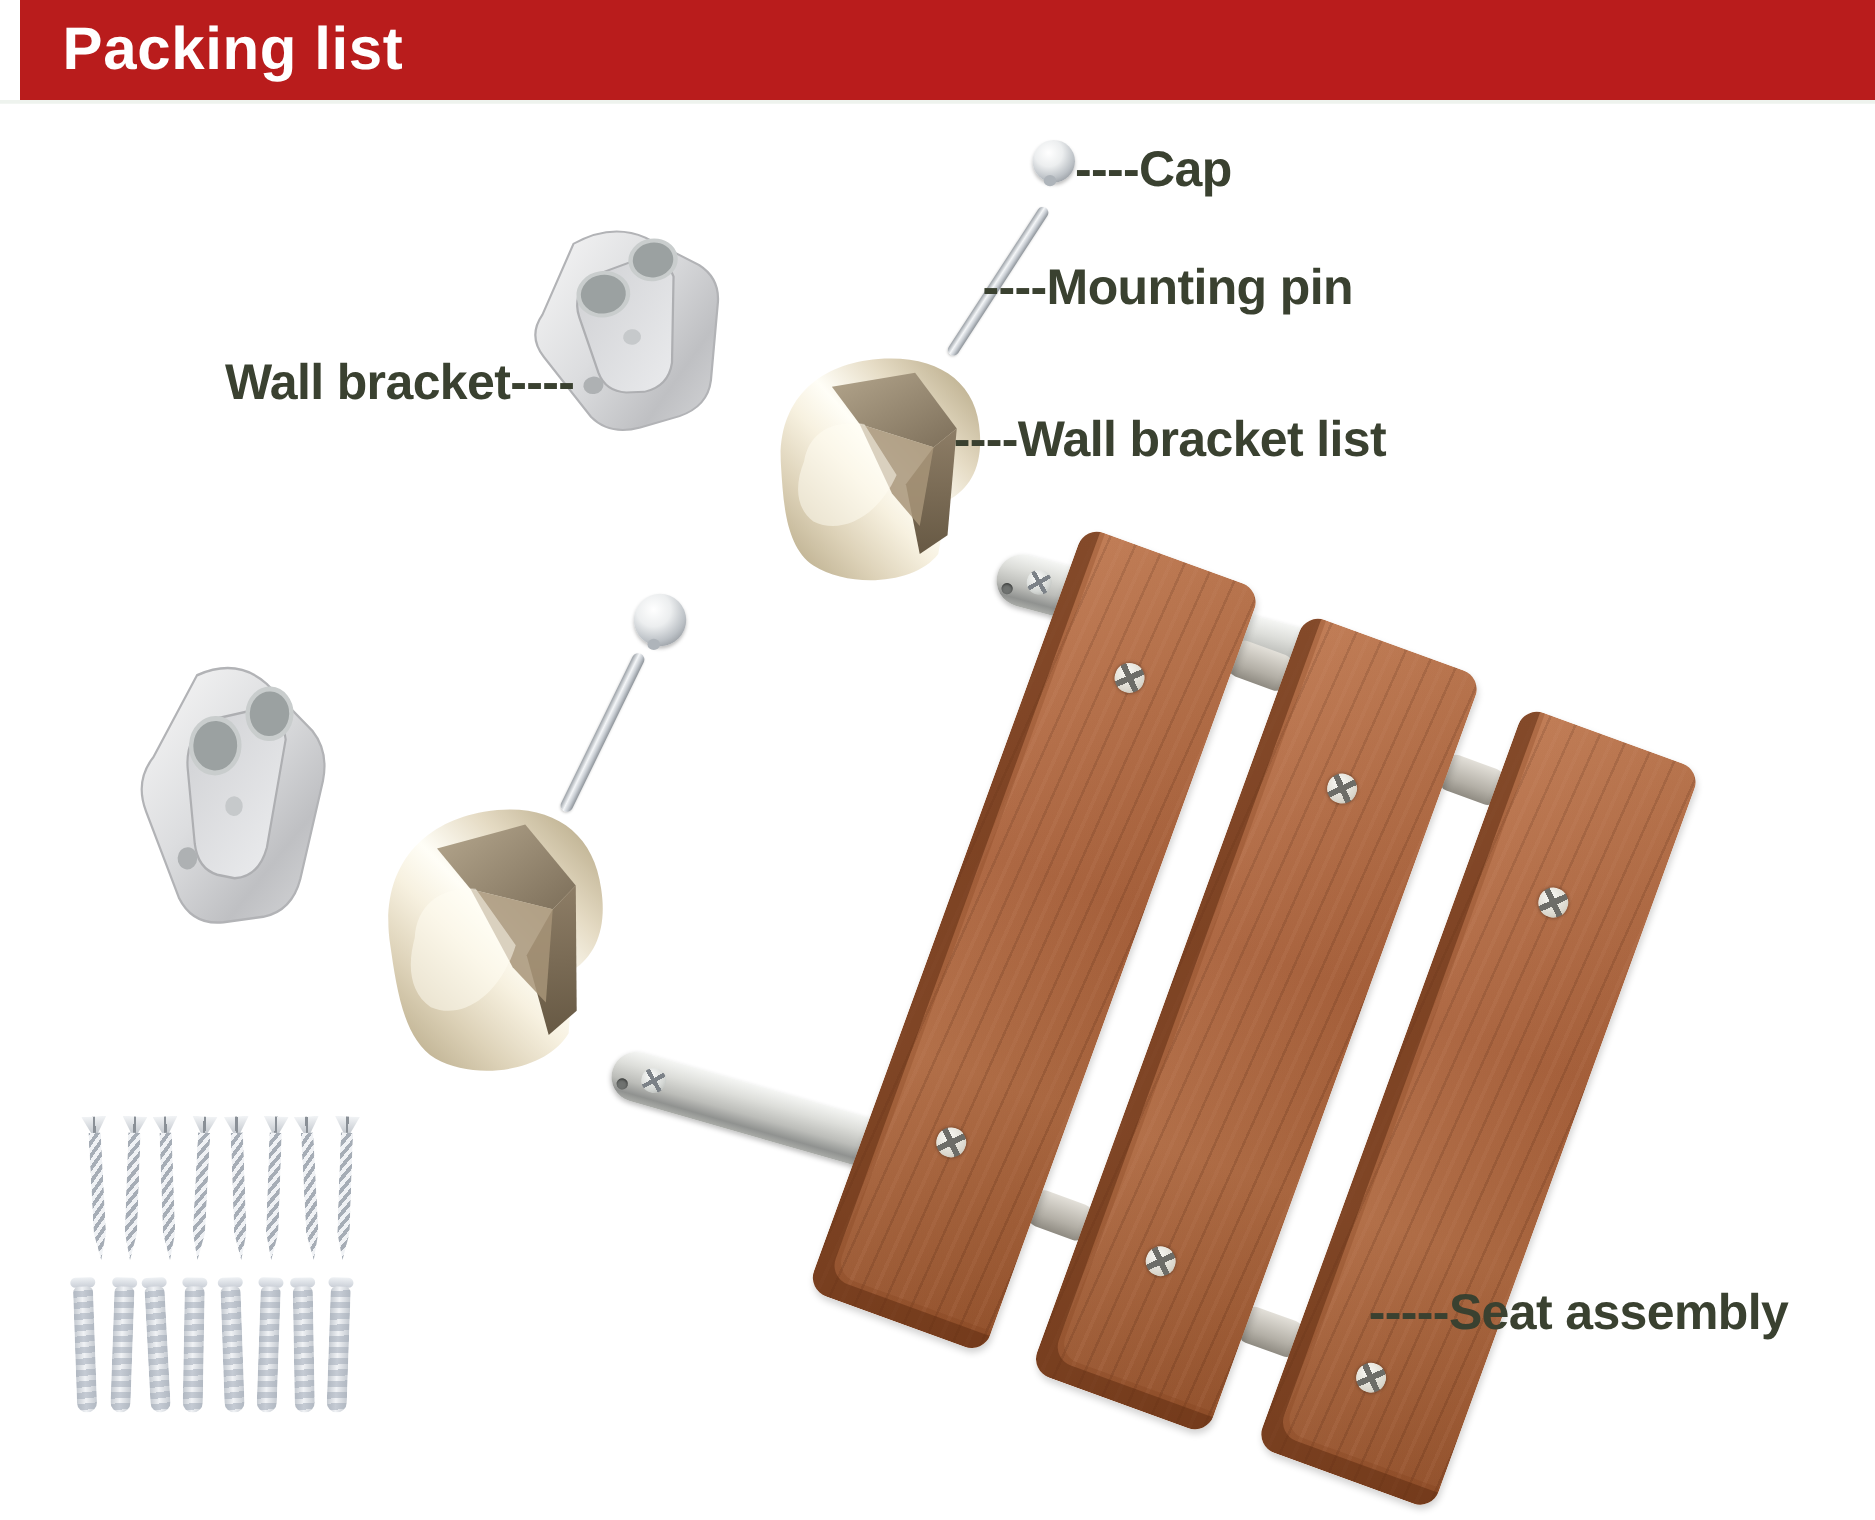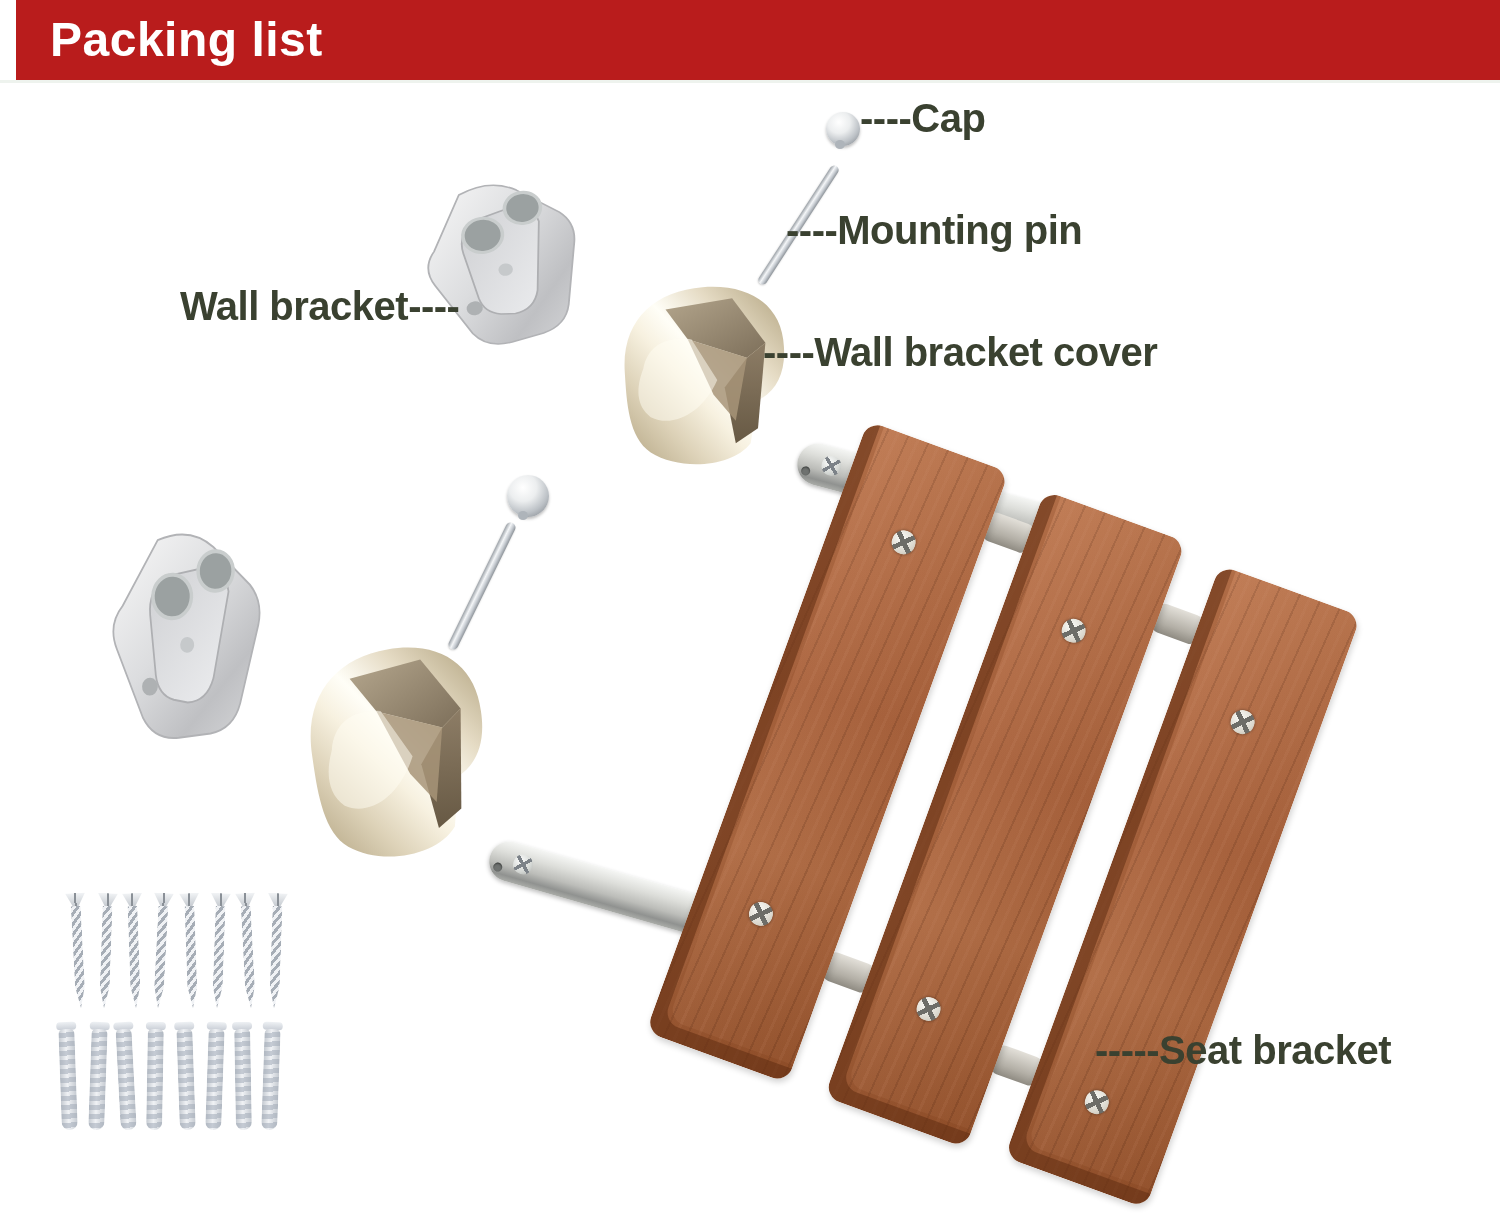--- a/index.html
+++ b/index.html
@@ -15,21 +15,21 @@
   .banner .title{
     position:absolute;left:34px;top:0;line-height:80px;
     font-size:48px;font-weight:700;color:#ffffff;letter-spacing:0.5px;
   }
   .banner-edge{position:absolute;left:0;top:80px;width:1500px;height:3px;background:#eef3ee;z-index:6;}
   
   .lbl{
     position:absolute;z-index:7;font-size:40px;font-weight:700;
     color:#3a4130;letter-spacing:-0.5px;white-space:nowrap;
   }
-  #lbl-cap{left:860px;top:96px;}
+  #lbl-cap{left:860px;top:114px;}
   #lbl-pin{left:786px;top:208px;text-align:center;}
   #lbl-bracket{left:180px;top:284px;}
   #lbl-cover{left:763px;top:330px;}
   #lbl-seat{left:1095px;top:1028px;}
   
   .cap{
     position:absolute;border-radius:50%;z-index:3;
     background:radial-gradient(circle at 38% 30%, #ffffff, #eceeef 35%, #bcc1c6 65%, #8d9298 88%, #c9cdd1);
     box-shadow:0 2px 3px rgba(0,0,0,0.25);
   }
@@ -142,22 +142,22 @@
 <body>
 
 <div class="banner">
   <span class="title">Packing list</span>
 </div>
 <div class="banner-edge"></div>
 
 <span class="lbl" id="lbl-cap">----Cap</span>
 <span class="lbl" id="lbl-pin">----Mounting pin</span>
 <span class="lbl" id="lbl-bracket">Wall bracket----</span>
-<span class="lbl" id="lbl-cover">----Wall bracket cover</span>
-<span class="lbl" id="lbl-seat">-----Seat bracket</span>
+<span class="lbl" id="lbl-cover">----Wall bracket list</span>
+<span class="lbl" id="lbl-seat">-----Seat assembly</span>
 
 <div class="cap" id="cap-1"></div>
 <div class="cap" id="cap-2"></div>
 <div class="pin" id="pin-1"></div>
 <div class="pin" id="pin-2"></div>
 
 <svg class="part-svg" id="bracket-1" width="180" height="170" viewBox="0 0 100 110" preserveAspectRatio="none">
   <defs>
     <linearGradient id="b1o" x1="0" y1="0" x2="1" y2="1">
       <stop offset="0" stop-color="#f8f8f8"></stop>

